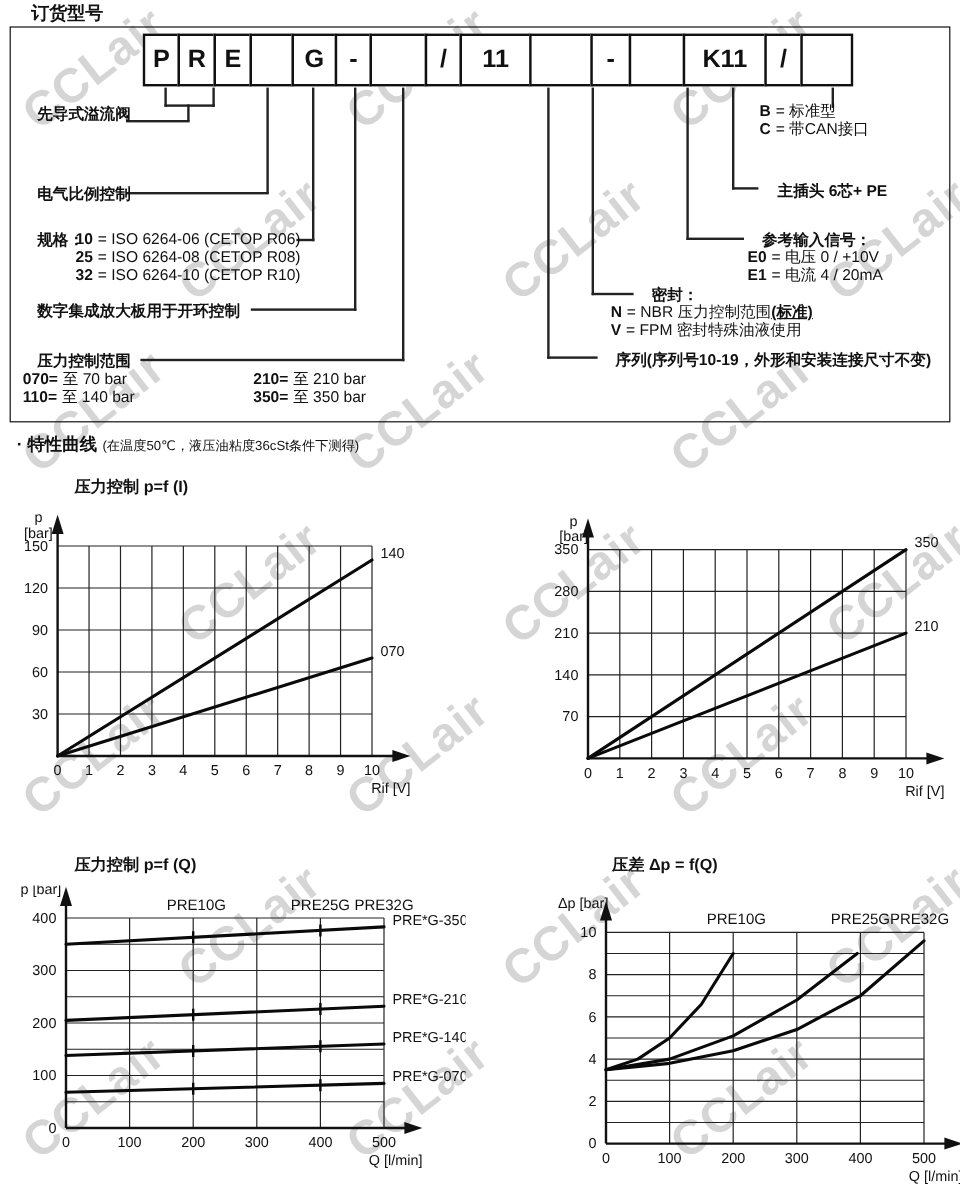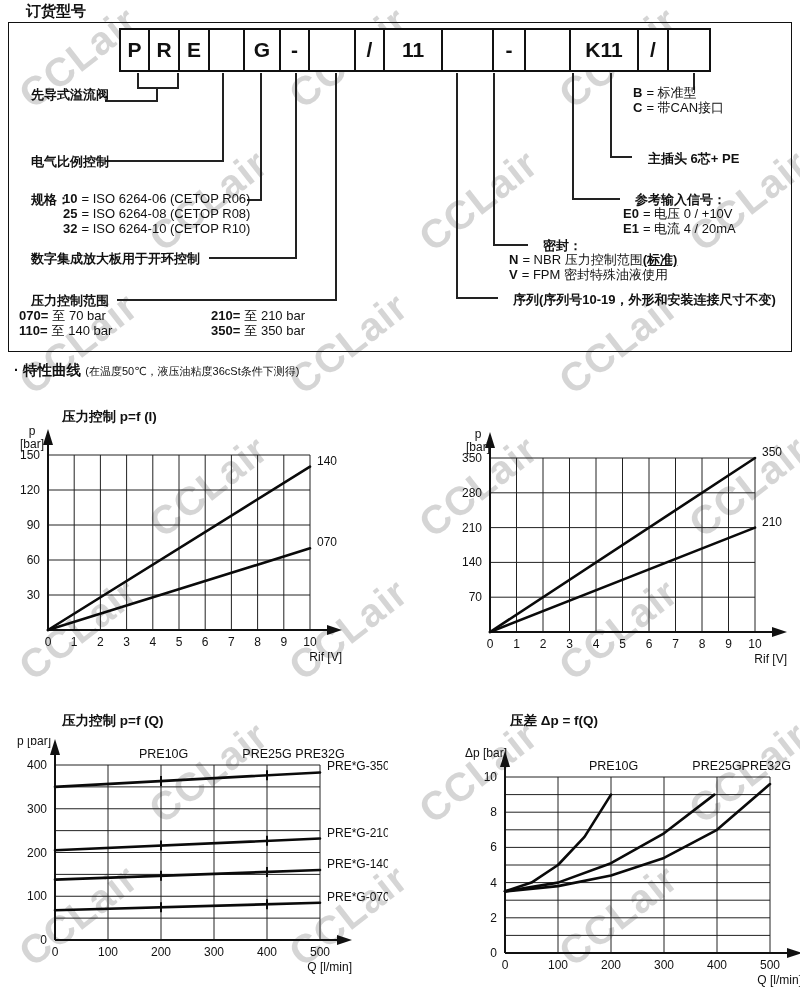--- a/index.html
+++ b/index.html
@@ -131,21 +131,21 @@
         <div><b>V</b><span>= FPM 密封特殊油液使用</span></div>
       </div>
     <div class="lbl" style="left:492px;top:268px">序列(序列号10-19，外形和安装连接尺寸不变)</div>
   </div>
 
   <div class="heading">
     <span class="h-title"><span>·</span> <span>特性曲线</span></span>
     <span class="h-note">(在温度50℃，液压油粘度36cSt条件下测得)</span>
   </div>
 
-  <div class="ctitle" style="left:62px;top:408px">压力控制  p=f (I)</div>
+  <div class="ctitle" style="left:62px;top:397px">压力控制  p=f (I)</div>
   <div class="ctitle" style="left:62px;top:712px">压力控制  p=f (Q)</div>
   <div class="ctitle" style="left:510px;top:712px">压差 Δp = f(Q)</div>
 
   <div class="chart" style="left:14px;top:422px"><svg width="344" height="258" viewBox="0 0 344 258">
         <line x1="60.2" y1="33" x2="60.2" y2="208" stroke="#222" stroke-width="1"></line>
         <line x1="86.4" y1="33" x2="86.4" y2="208" stroke="#222" stroke-width="1"></line>
         <line x1="112.6" y1="33" x2="112.6" y2="208" stroke="#222" stroke-width="1"></line>
         <line x1="138.8" y1="33" x2="138.8" y2="208" stroke="#222" stroke-width="1"></line>
         <line x1="165" y1="33" x2="165" y2="208" stroke="#222" stroke-width="1"></line>
         <line x1="191.2" y1="33" x2="191.2" y2="208" stroke="#222" stroke-width="1"></line>

